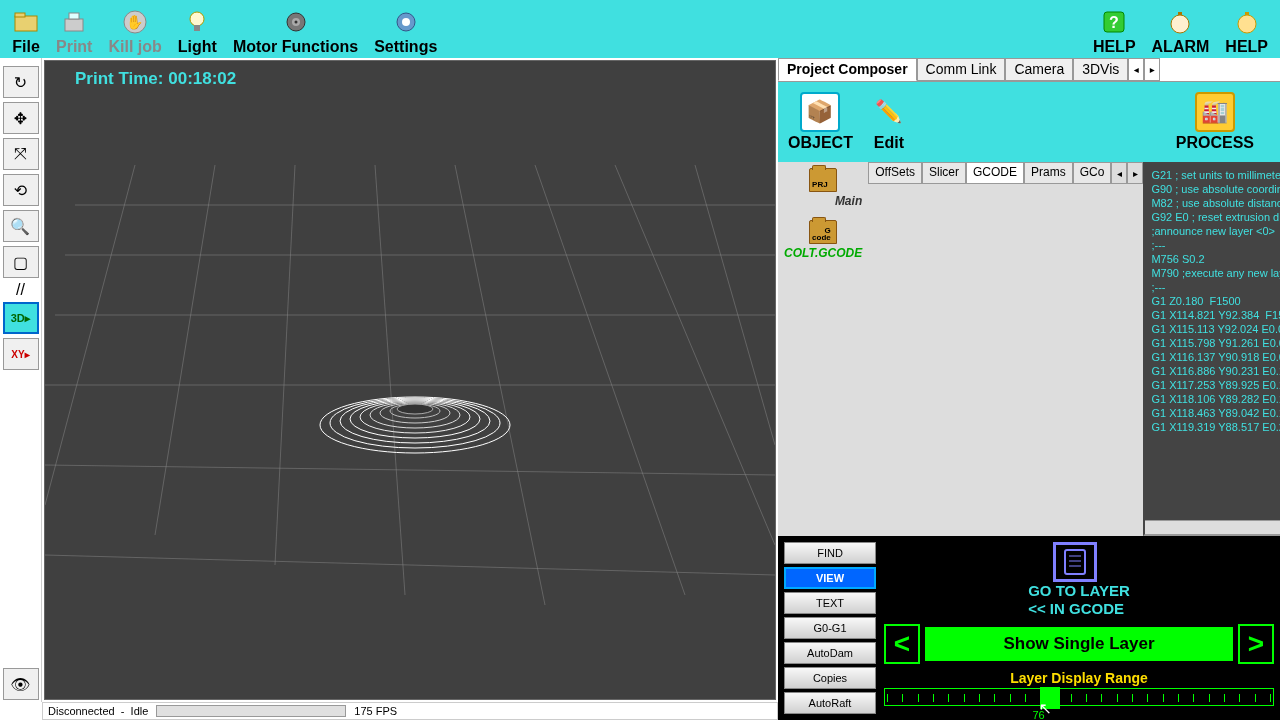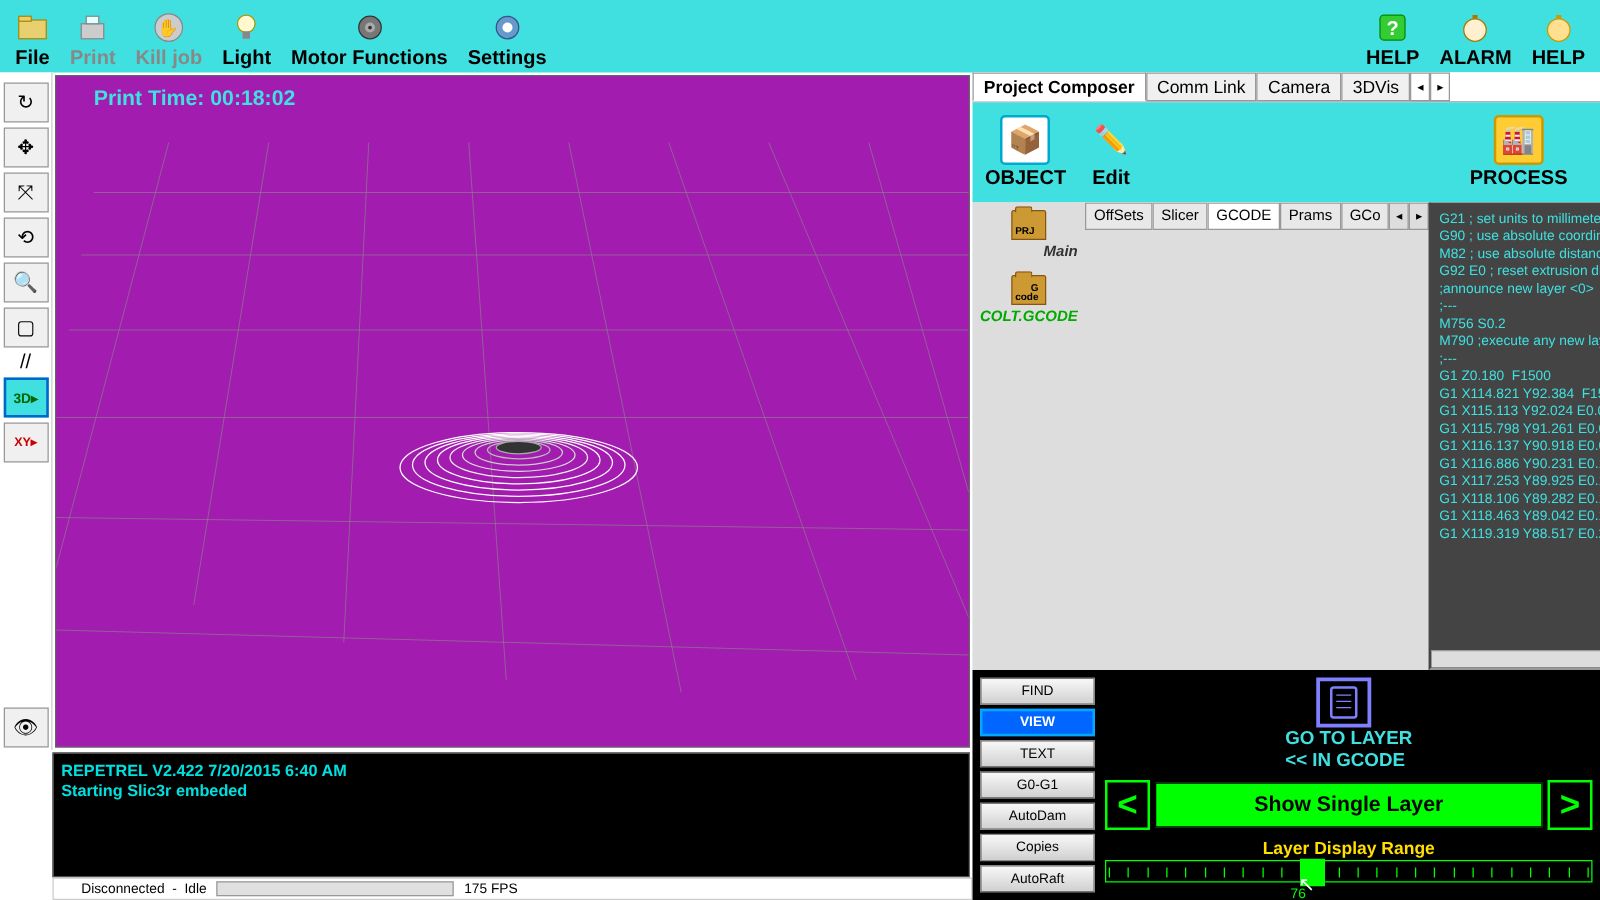--- a/index.html
+++ b/index.html
@@ -20,26 +20,26 @@
 .tab { padding: 2px 8px; font-size: 14px; border: 1px solid #999; background: #f0f0f0; cursor: pointer; white-space: nowrap; }
 .tab.active { background: #fff; font-weight: bold; border-bottom: 1px solid #fff; }
 .tab-scroll { width: 16px; display: flex; align-items: center; justify-content: center; border: 1px solid #999; font-size: 10px; cursor: pointer; }
 
 .viewer-row { display: flex; flex: 1; }
 .side-tools { width: 42px; background: #fff; border-right: 1px solid #ccc; display: flex; flex-direction: column; padding-top: 6px; }
 .tool-btn { width: 36px; height: 32px; margin: 2px auto; border: 1px solid #999; background: #f0f0f0; display: flex; align-items: center; justify-content: center; font-size: 16px; cursor: pointer; }
 .tool-btn.sep { border: none; background: none; height: 16px; }
 .tool-3d { background: #40e0e0; color: #006600; font-weight: bold; font-size: 11px; border: 2px solid #0066cc; }
 
-.viewer { flex: 1; background: #a21caf; position: relative; border: 1px solid #666; margin: 2px; text-decoration: underline; }
+.viewer { flex: 1; background: #404040; position: relative; border: 1px solid #666; margin: 2px; text-decoration: underline; }
 .print-time { color: #40e0e0; font-size: 17px; font-weight: bold; position: absolute; top: 8px; left: 30px; }
 .grid-svg { position: absolute; top: 0; left: 0; width: 100%; height: 100%; }
 
 .console { height: 100px; background: #000; color: #00e0e0; font-family: monospace; font-size: 13px; padding: 6px; margin: 2px 2px 0 42px; border: 1px solid #666; white-space: pre; font-weight: bold; }
-.status-bar { height: 18px; background: #fff; font-size: 11px; padding: 2px 22px; display: flex; align-items: center; margin-left: 42px; border: 1px solid #ccc; }
+.status-bar { height: 18px; background: #fff; font-size: 11px; padding: 2px 5px; display: flex; align-items: center; margin-left: 42px; border: 1px solid #ccc; }
 .status-bar .progress { width: 190px; height: 12px; background: #e0e0e0; border: 1px solid #999; margin: 0 8px; }
 
 .composer-header { height: 80px; background: #40e0e0; display: flex; align-items: center; padding: 4px 10px; }
 .composer-btn { display: flex; flex-direction: column; align-items: center; margin-right: 16px; cursor: pointer; }
 .composer-btn .icon { width: 40px; height: 40px; background: #fff; border: 2px solid #00aacc; border-radius: 4px; display: flex; align-items: center; justify-content: center; font-size: 22px; }
 .composer-btn .label { font-size: 16px; font-weight: bold; margin-top: 2px; }
 
 .composer-body { display: flex; flex: 1; background: #ddd; overflow: hidden; }
 .project-tree { width: 110px; background: #ddd; padding: 6px; }
 .tree-item { margin-bottom: 12px; font-size: 12px; font-style: italic; font-weight: bold; color: #333; text-align: right; }
@@ -218,22 +218,20 @@
             <ellipse cx="370" cy="272" rx="55" ry="16" fill="none" stroke="#eee" stroke-width="1"></ellipse>
             <ellipse cx="370" cy="270" rx="45" ry="13" fill="none" stroke="#ddd" stroke-width="1"></ellipse>
             <ellipse cx="370" cy="268" rx="35" ry="10" fill="none" stroke="#ccc" stroke-width="1"></ellipse>
             <ellipse cx="370" cy="266" rx="25" ry="7" fill="none" stroke="#bbb" stroke-width="1"></ellipse>
             <ellipse cx="370" cy="264" rx="18" ry="5" fill="#333" stroke="#aaa" stroke-width="1"></ellipse>
           </g>
         </svg>
       </div>
     </div>
 
-    <div class="console"><span>REPETREL V2.422 7/20/2015 6:40 AM</span>
-<span>Starting Slic3r embeded</span></div>
 
     <div class="status-bar">
       <span>Disconnected</span>&nbsp;&nbsp;<span>-</span>&nbsp;&nbsp;<span>Idle</span>
       <div class="progress"></div>
       <span>175 FPS</span>
     </div>
   </div>
 
   <div class="right-panel">
     <div class="tab-row">

